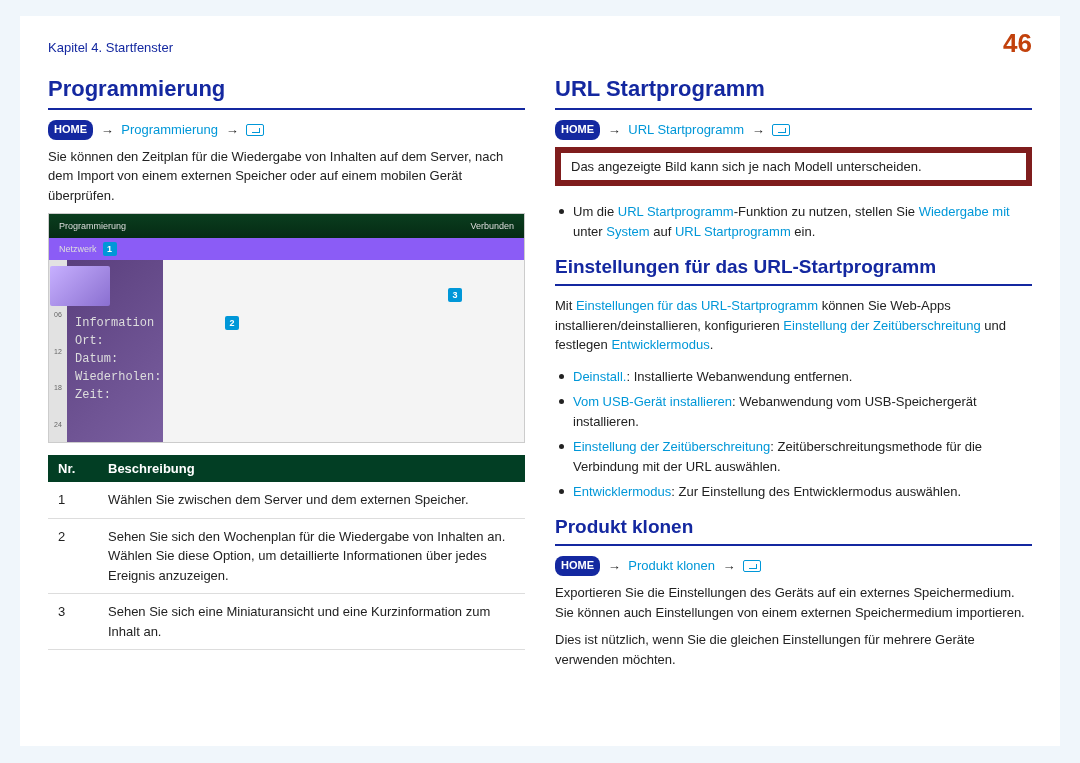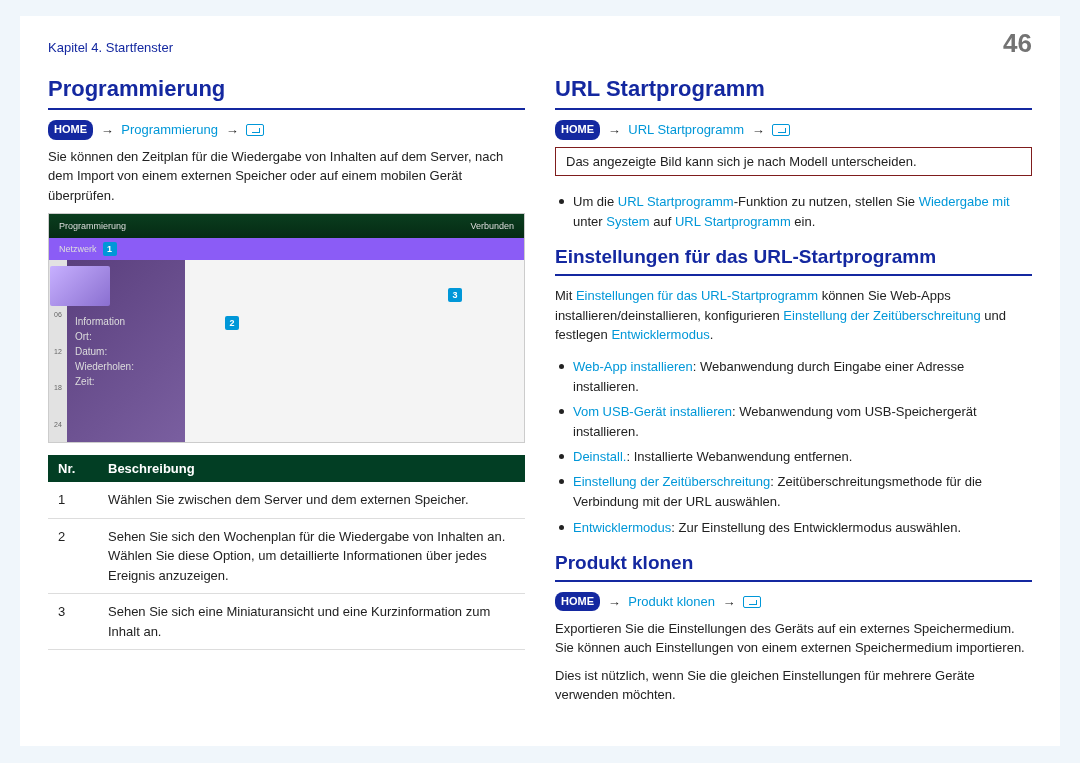--- a/index.html
+++ b/index.html
@@ -26,21 +26,21 @@
     justify-content: space-between;
     align-items: baseline;
     border-bottom: 1px solid transparent;
     margin-bottom: 16px;
   }
   .chapter {
     color: #1428a0;
     font-size: 13px;
   }
   .page-number {
-    color: #737373;
+    color: #c2410c;
     font-size: 26px;
     font-weight: 600;
     margin-top: -6px;
   }
   .cols {
     display: flex;
     gap: 30px;
     flex: 1;
   }
   .col { flex: 1; min-width: 0; }
@@ -89,21 +89,21 @@
     content: "";
     position: absolute;
     right: 3px; top: 3px;
     width: 7px; height: 4px;
     border: 1.5px solid #0097d8;
     border-left: none;
     border-top: none;
   }
   p { line-height: 1.5; margin-bottom: 8px; }
   .note-box {
-    border: 1px solid #7f1d1d;
+    border: 6px solid #7f1d1d;
     padding: 6px 10px;
     margin-bottom: 16px;
   }
   ul { list-style: none; margin: 12px 0 10px 0; }
   ul li { padding-left: 18px; position: relative; line-height: 1.55; margin-bottom: 5px; }
   ul li::before {
     content: "";
     position: absolute;
     left: 4px; top: 7px;
     width: 5px; height: 5px;
@@ -178,26 +178,27 @@
     flex-direction: column;
     justify-content: space-around;
     align-items: center;
     color: #666;
     font-size: 7px;
   }
   .ss-axis span { display:block; }
   .barA { background: #a78cf0; }
   .barB { background: #c8bff0; }
   .ss-info {
-    width: 118px;
+    width: 96px;
     background: linear-gradient(135deg,#5a3f7d,#7a5fa0);
     padding: 8px;
-    font-size: 10px;
+    font-size: 12px;
     line-height: 1.5;
     position: relative;
+    font-family: Liberation Mono, monospace;
   }
   .ss-thumb {
     width: 60px; height: 40px;
     background: linear-gradient(135deg,#c7b0ff,#8a6fd0);
     border-radius: 2px;
     margin-bottom: 6px;
     position: relative;
     left: -25px;
     top: -2px;
   }
@@ -302,23 +303,22 @@
         <li>
           <span>Um die </span><span class="link">URL Startprogramm</span><span>-Funktion zu nutzen, stellen Sie </span><span class="link">Wiedergabe mit</span><span> unter </span><span class="link">System</span><span> auf </span><span class="link">URL Startprogramm</span><span> ein.</span>
         </li>
       </ul>
 
       <h3>Einstellungen für das URL-Startprogramm</h3>
       <p>
         <span>Mit </span><span class="link">Einstellungen für das URL-Startprogramm</span><span> können Sie Web-Apps installieren/deinstallieren, konfigurieren </span><span class="link">Einstellung der Zeitüberschreitung</span><span> und festlegen </span><span class="link">Entwicklermodus</span><span>.</span>
       </p>
       <ul>
-        <li><span class="link">Web-App installieren</span><span>: Webanwendung durch Eingabe einer Adresse installieren.</span></li>
+        <li><span class="link">Deinstall.</span><span>: Installierte Webanwendung entfernen.</span></li>
         <li><span class="link">Vom USB-Gerät installieren</span><span>: Webanwendung vom USB-Speichergerät installieren.</span></li>
-        <li><span class="link">Deinstall.</span><span>: Installierte Webanwendung entfernen.</span></li>
         <li><span class="link">Einstellung der Zeitüberschreitung</span><span>: Zeitüberschreitungsmethode für die Verbindung mit der URL auswählen.</span></li>
         <li><span class="link">Entwicklermodus</span><span>: Zur Einstellung des Entwicklermodus auswählen.</span></li>
       </ul>
 
       <h3>Produkt klonen</h3>
       <div class="crumb">
         <span class="home-badge">HOME</span>
         <span class="arrow">→</span>
         <span class="link">Produkt klonen</span>
         <span class="arrow">→</span>

